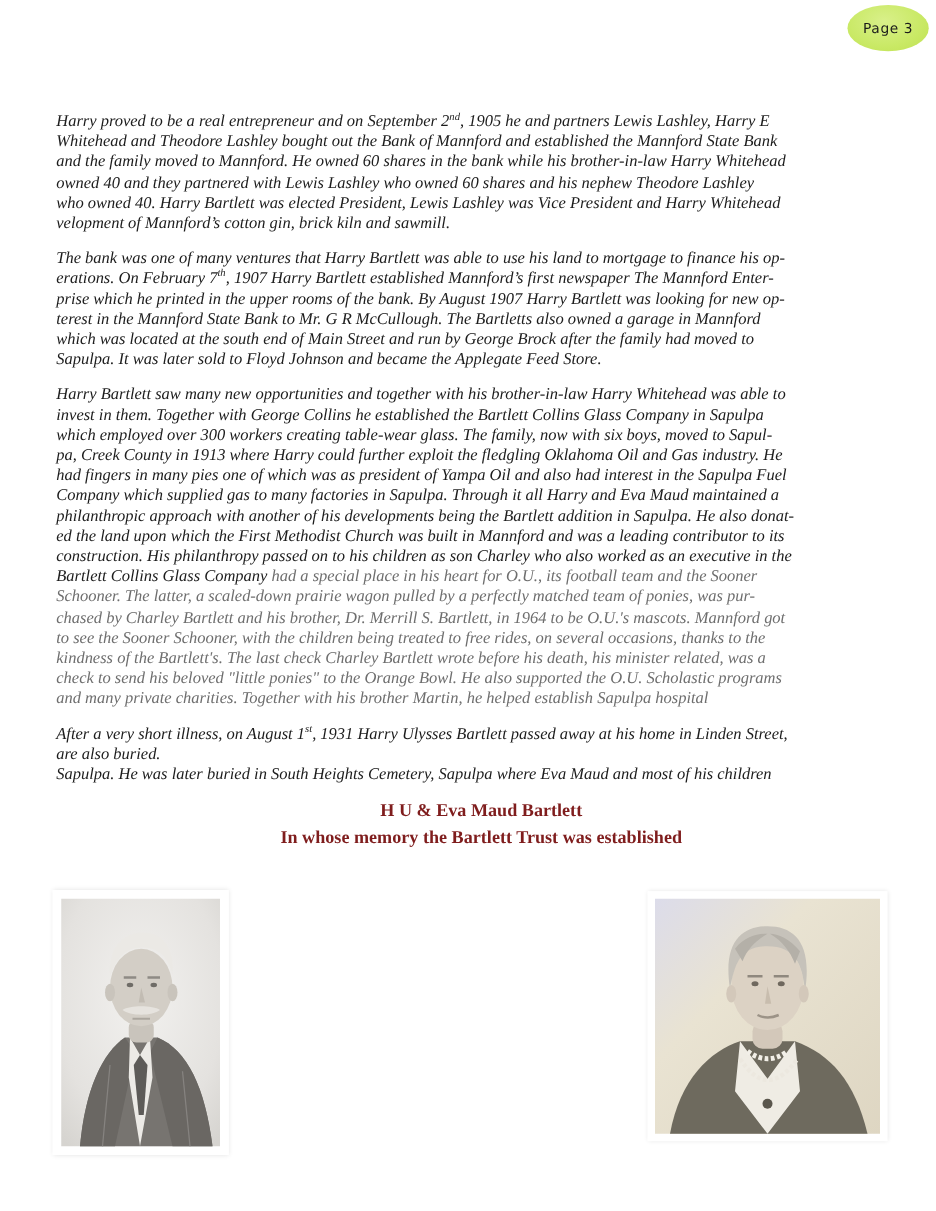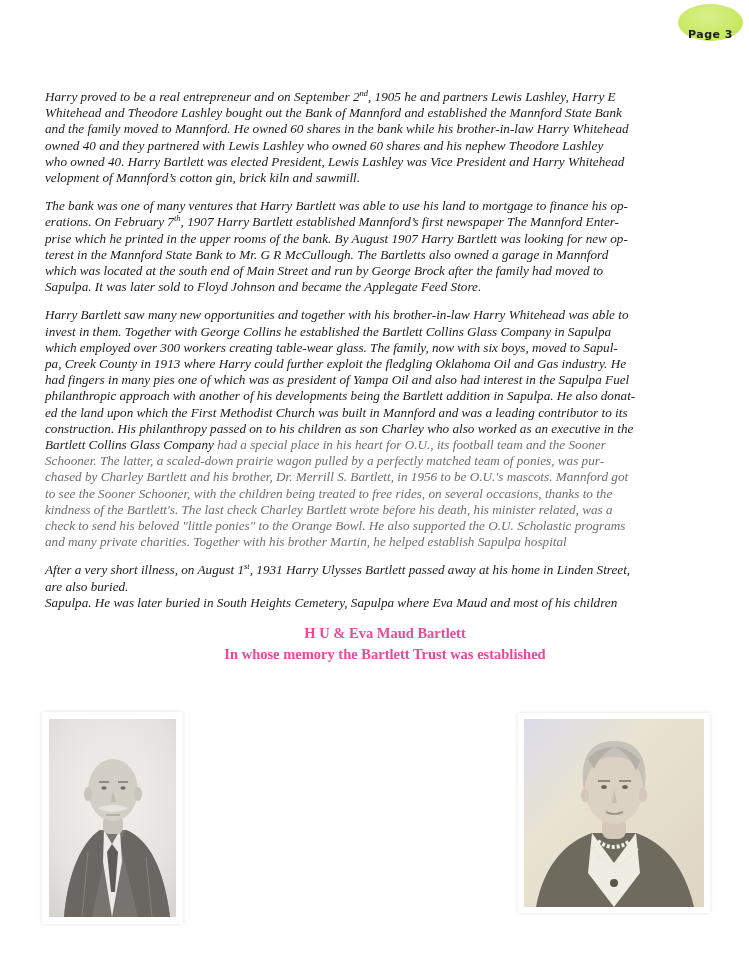--- a/index.html
+++ b/index.html
@@ -16,23 +16,22 @@
   }
   .page-badge {
     position: absolute;
     left: 678px;
     top: 4px;
     width: 65px;
     height: 37px;
     border-radius: 50%;
     background: radial-gradient(ellipse at 45% 35%, #d9f08a 0%, #c9e965 60%, #bfe052 100%);
     display: flex;
-    align-items: flex-end;
+    align-items: center;
     justify-content: center;
-    font-weight: bold;
   }
   .page-badge span {
     font-family: "DejaVu Sans", sans-serif;
     font-size: 11px;
     color: #1a1a1a;
     letter-spacing: 0.5px;
   }
   .content {
     position: absolute;
     left: 45px;
@@ -48,21 +47,21 @@
     font-size: 8.5px;
     line-height: 0;
     vertical-align: super;
   }
   .gray { color: #6e6e6e; }
   .caption {
     text-align: center;
     font-weight: bold;
     font-size: 14.5px;
     line-height: 21px;
-    color: #ec4899;
+    color: #7f1d1d;
   }
   .photo {
     position: absolute;
     background: #ffffff;
     box-shadow: 0 0 4px rgba(0,0,0,0.12);
   }
   .photo svg { display: block; }
   .photo-left  { left: 42px;  top: 712px; width: 141px; height: 212px; }
   .photo-right { left: 518px; top: 713px; width: 192px; height: 200px; }
 </style>
@@ -90,26 +89,27 @@
         <div class="line"><span>terest in the Mannford State Bank to Mr. G R McCullough. The Bartletts also owned a garage in Mannford</span></div>
         <div class="line"><span>which was located at the south end of Main Street and run by George Brock after the family had moved to</span></div>
         <div class="line"><span>Sapulpa. It was later sold to Floyd Johnson and became the Applegate Feed Store.</span></div>
       </div>
       <div class="paragraph">
         <div class="line"><span>Harry Bartlett saw many new opportunities and together with his brother-in-law Harry Whitehead was able to</span></div>
         <div class="line"><span>invest in them. Together with George Collins he established the Bartlett Collins Glass Company in Sapulpa</span></div>
         <div class="line"><span>which employed over 300 workers creating table-wear glass. The family, now with six boys, moved to Sapul-</span></div>
         <div class="line"><span>pa, Creek County in 1913 where Harry could further exploit the fledgling Oklahoma Oil and Gas industry. He</span></div>
         <div class="line"><span>had fingers in many pies one of which was as president of Yampa Oil and also had interest in the Sapulpa Fuel</span></div>
+        <div class="line"><span>Company which supplied gas to many factories in Sapulpa. Through it all Harry and Eva Maud maintained a</span></div>
         <div class="line"><span>philanthropic approach with another of his developments being the Bartlett addition in Sapulpa. He also donat-</span></div>
         <div class="line"><span>ed the land upon which the First Methodist Church was built in Mannford and was a leading contributor to its</span></div>
         <div class="line"><span>construction. His philanthropy passed on to his children as son Charley who also worked as an executive in the</span></div>
         <div class="line"><span>Bartlett Collins Glass Company </span><span class="gray">had a special place in his heart for O.U., its football team and the Sooner</span></div>
         <div class="line"><span class="gray">Schooner. The latter, a scaled-down prairie wagon pulled by a perfectly matched team of ponies, was pur-</span></div>
-        <div class="line"><span class="gray">chased by Charley Bartlett and his brother, Dr. Merrill S. Bartlett, in 1956 to be O.U.'s mascots. Mannford got</span></div>
+        <div class="line"><span class="gray">chased by Charley Bartlett and his brother, Dr. Merrill S. Bartlett, in 1964 to be O.U.'s mascots. Mannford got</span></div>
         <div class="line"><span class="gray">to see the Sooner Schooner, with the children being treated to free rides, on several occasions, thanks to the</span></div>
         <div class="line"><span class="gray">kindness of the Bartlett's. The last check Charley Bartlett wrote before his death, his minister related, was a</span></div>
         <div class="line"><span class="gray">check to send his beloved "little ponies" to the Orange Bowl. He also supported the O.U. Scholastic programs</span></div>
         <div class="line"><span class="gray">and many private charities. Together with his brother Martin, he helped establish Sapulpa hospital</span></div>
       </div>
       <div class="paragraph">
         <div class="line"><span>After a very short illness, on August 1</span><sup>st</sup><span>, 1931 Harry Ulysses Bartlett passed away at his home in Linden Street,</span></div>
         <div class="line"><span>are also buried.</span></div>
         <div class="line"><span>Sapulpa. He was later buried in South Heights Cemetery, Sapulpa where Eva Maud and most of his children</span></div>
       </div>

